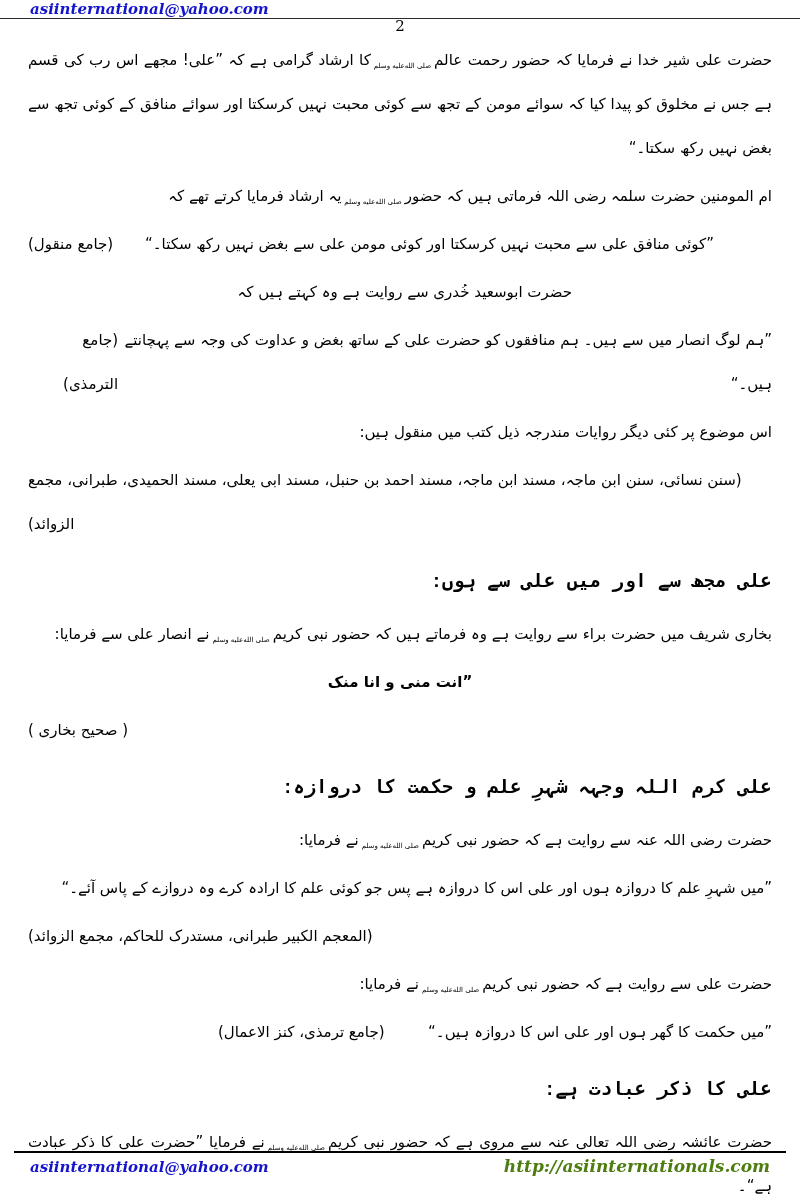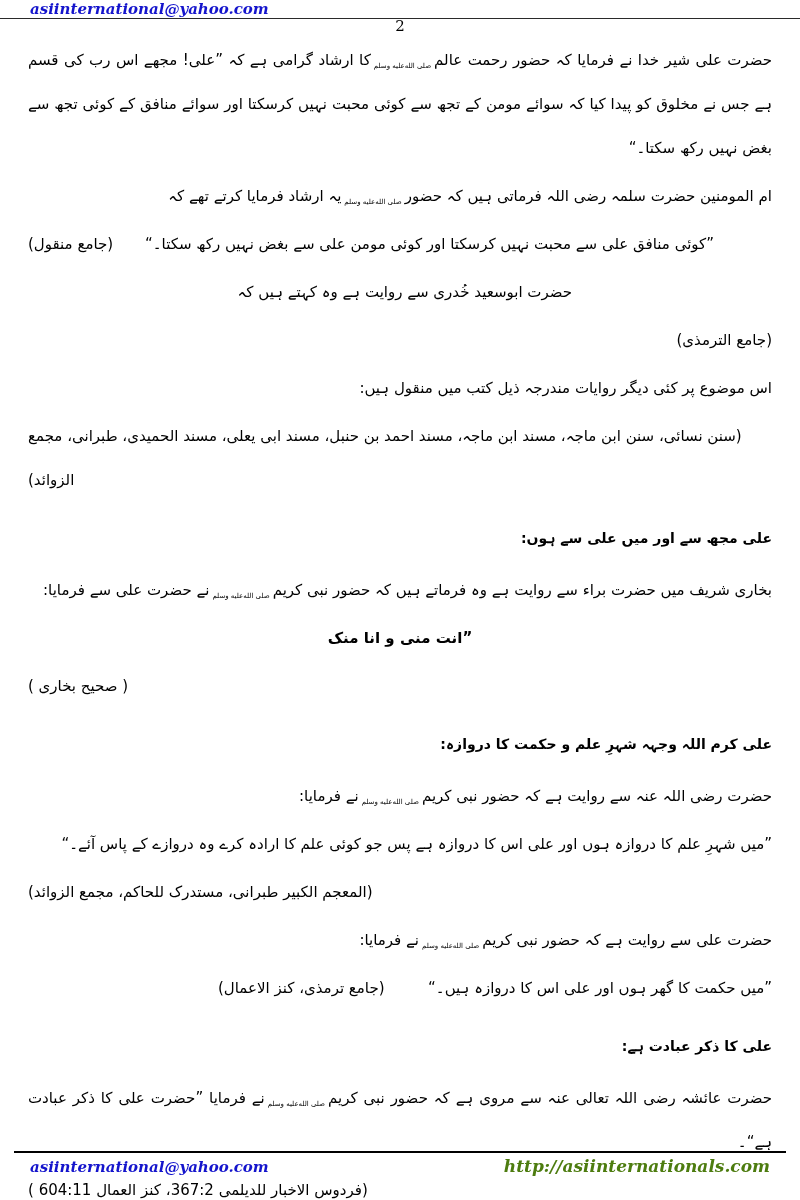--- a/index.html
+++ b/index.html
@@ -24,21 +24,21 @@
     direction:rtl; text-align:right;
     font-size:15px; line-height:44px;
   }
   .blk { margin-bottom:4px; }
   .justify { text-align:justify; }
   .left { text-align:left; }
   .padR60 { padding-right:58px; }
   .padR200 { padding-right:200px; }
   .padL190 { padding-left:190px; }
   .row { display:flex; justify-content:space-between; align-items:baseline; }
-  .heading { font-weight:bold; font-size:14px; margin-top:14px; margin-bottom:8px; }
+  .heading { font-weight:bold; font-size:19px; margin-top:14px; margin-bottom:8px;font-family:Liberation Mono, monospace; }
   .arline { display:flex; justify-content:center; gap:78px; }
   .arline .ar { font-weight:bold; }
 
   
   .hon {
     display:inline-flex; flex-direction:row; align-items:center;
     font-size:7px; line-height:7.5px; vertical-align:-3px;
     margin:0 3px; font-weight:normal;
   }
 
@@ -81,34 +81,35 @@
     </p>
 
     <div class="blk row padR60">
       <span>”کوئی منافق علی سے محبت نہیں کرسکتا اور کوئی مومن علی سے بغض نہیں رکھ سکتا۔“</span>
       <span>(جامع منقول)</span>
     </div>
 
     <p class="blk padR200">حضرت ابوسعید خُدری سے روایت ہے وہ کہتے ہیں کہ</p>
 
     <div class="blk row">
+      <span>”ہم لوگ انصار میں سے ہیں۔ ہم منافقوں کو حضرت علی کے ساتھ بغض و عداوت کی وجہ سے پہچانتے ہیں۔“</span>
       <span>(جامع الترمذی)</span>
     </div>
 
     <p class="blk">اس موضوع پر کئی دیگر روایات مندرجہ ذیل کتب میں منقول ہیں:</p>
 
     <p class="blk left">(سنن نسائی، سنن ابن ماجہ، مسند ابن ماجہ، مسند احمد بن حنبل، مسند ابی یعلی، مسند الحمیدی، طبرانی، مجمع الزوائد)</p>
 
     <h2 class="blk heading">علی مجھ سے اور میں علی سے ہوں:</h2>
 
     <p class="blk">
       <span>بخاری شریف میں حضرت براء سے روایت ہے وہ فرماتے ہیں کہ حضور نبی کریم</span><span class="hon">
           <span>صلى الله</span>
           <span>عليه وسلم</span>
-        </span><span>نے حضرت علی سے فرمایا:</span>
+        </span><span>نے انصار علی سے فرمایا:</span>
     </p>
 
     <div class="blk arline">
       <span class="ar">”انت منی و انا منک</span>
     </div>
 
     <p class="blk left">( صحیح بخاری )</p>
 
     <h2 class="blk heading">علی کرم اللہ وجہہ شہرِ علم و حکمت کا دروازہ:</h2>
 

